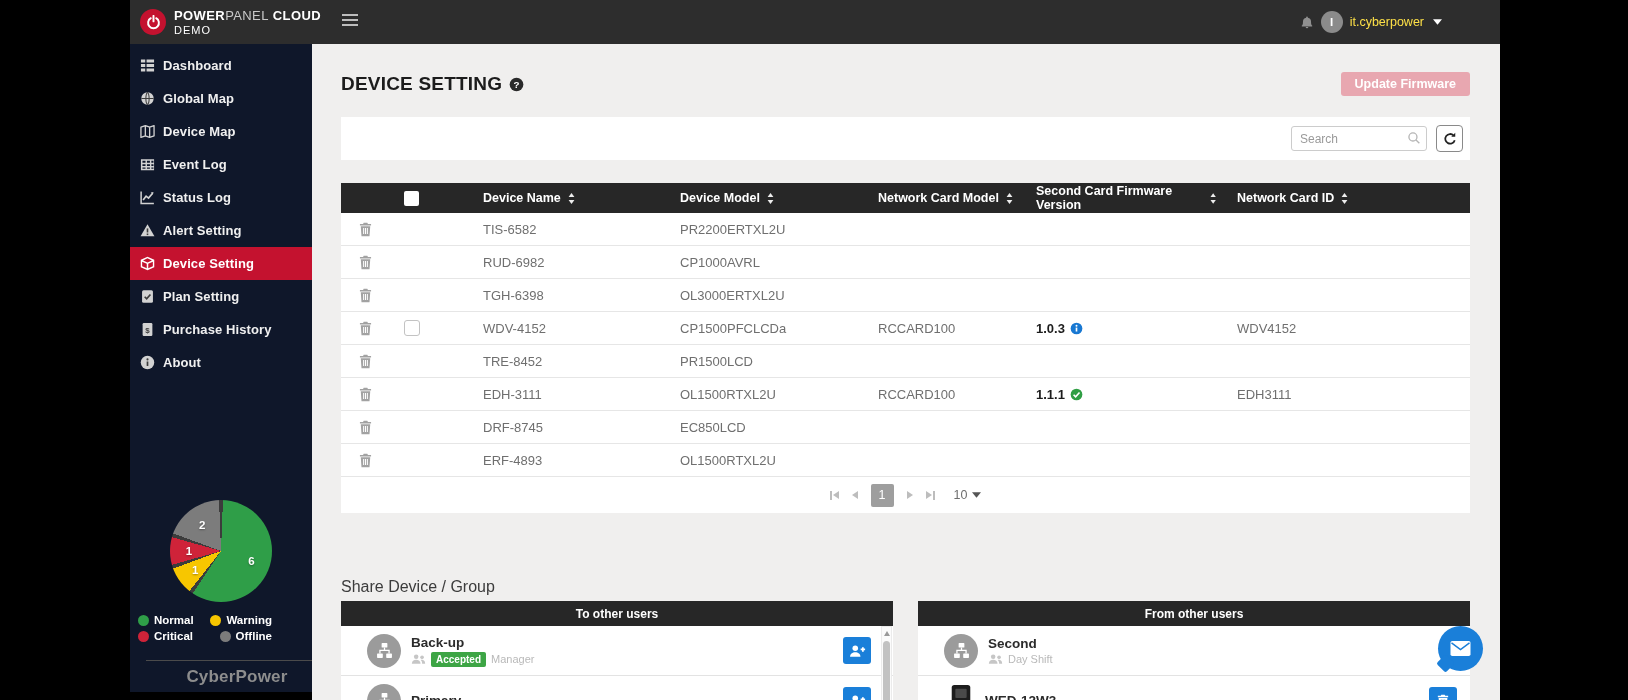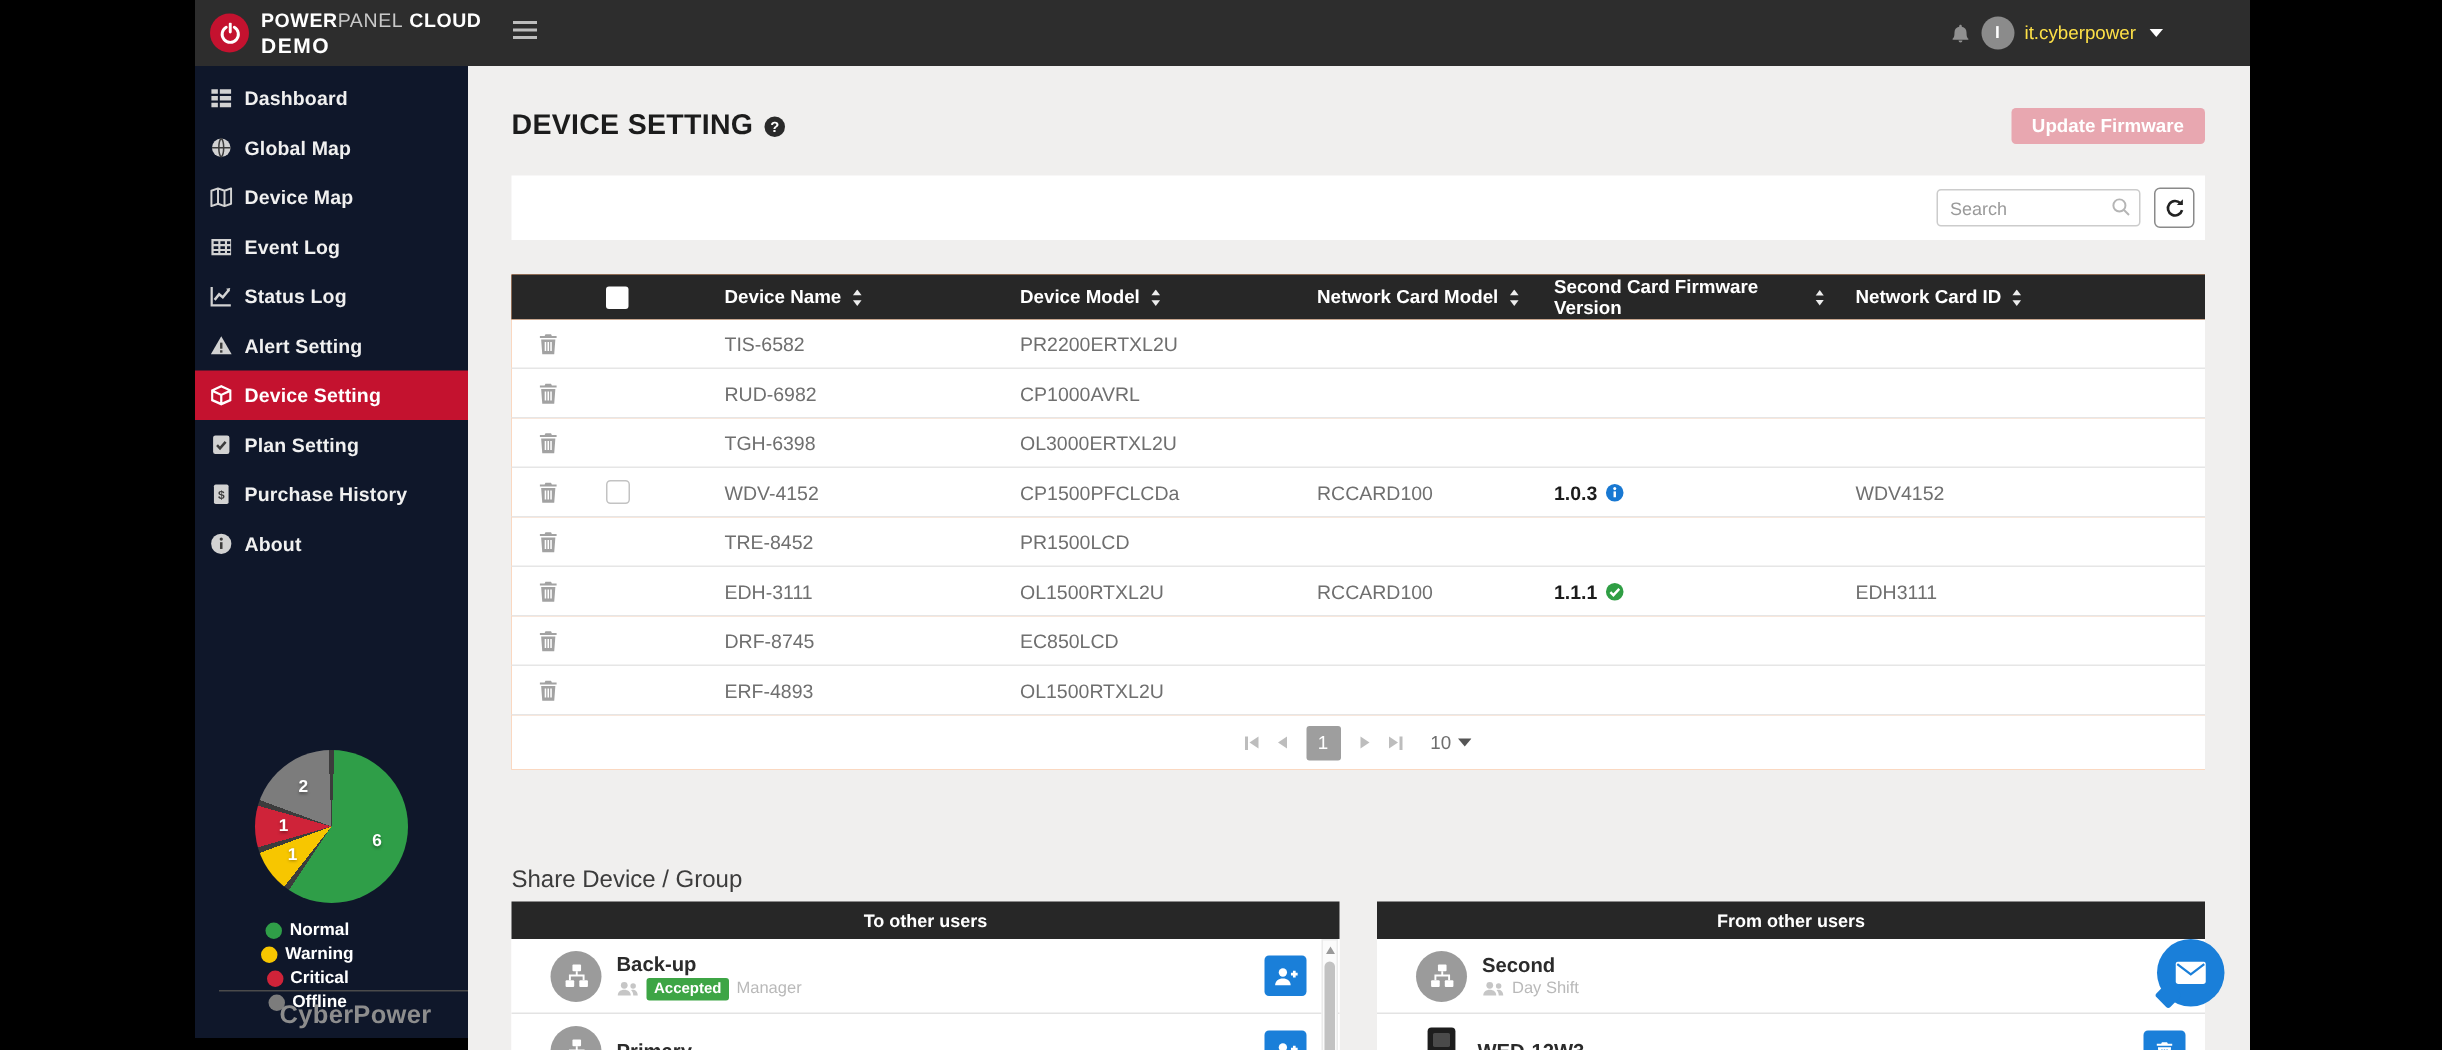--- a/index.html
+++ b/index.html
@@ -10,21 +10,21 @@
   
   .navbar { position:absolute; left:0; top:0; width:100%; height:44px; background:#2d2d2d; z-index:6; }
   .brand-wrap { position:absolute; left:10px; top:0; height:44px; display:flex; align-items:center; }
   .logo-circle { width:26px; height:26px; border-radius:50%; background:#c4122f;
                  display:flex; align-items:center; justify-content:center; }
   .logo-circle .ic { width:15px; height:15px; }
   .brand-text { margin-left:8px; line-height:1; }
   .brand-line1 { font-size:13px; letter-spacing:.4px; color:#fff; }
   .brand-line1 .b { font-weight:bold; }
   .brand-line1 .lt { color:#c9c9c9; font-weight:normal; }
-  .brand-line2 { font-size:14px; font-weight:bold; color:#fff; letter-spacing:1px; margin-top:3px; }
+  .brand-line2 { font-size:11px; font-weight:normal; color:#fff; letter-spacing:1px; margin-top:3px; }
   .hamburger { position:absolute; left:212px; top:14px; width:16px; cursor:pointer; }
   .hamburger div { height:2px; background:#bdbdbd; margin:0 0 3px 0; }
   .nav-right { position:absolute; right:58px; top:0; height:44px; display:flex; align-items:center; gap:7px; }
   .bell { width:14px; height:15px; color:#909090; }
   .nav-avatar { width:22px; height:22px; border-radius:50%; background:#8b8b8b; color:#fff;
                 font-size:11.5px; font-weight:bold; display:flex; align-items:center; justify-content:center; }
   .nav-user { color:#fde047; font-size:12.5px; }
   .nav-caret { width:9px; height:6px; color:#fff; margin-left:2px; }
 
   
@@ -34,21 +34,21 @@
   .menu-item .ic-side { width:15px; height:15px; color:#d2d2d2; flex:0 0 15px; }
   .menu-label { margin-left:8px; font-size:13px; font-weight:bold; color:#f0f0f0; letter-spacing:.1px; }
   .menu-item.active { background:#c4122f; }
   .menu-item.active .ic-side, .menu-item.active .menu-label { color:#fff; }
 
   .pie-wrap { position:absolute; left:40px; top:456px; width:102px; height:102px; }
   .pie { width:102px; height:102px; border-radius:50%; }
   .pie-label { position:absolute; color:#fff; font-size:11.5px; font-weight:bold;
                transform:translate(-50%,-50%); text-shadow:0 1px 2px rgba(0,0,0,.35); }
   .pie-legend { position:absolute; left:0; top:570px; width:150px; display:flex; flex-wrap:wrap;
-                justify-content:center; column-gap:13px; row-gap:4px; padding:0 24px; }
+                justify-content:space-between; column-gap:13px; row-gap:4px; padding:0 8px; }
   .legend-item { display:flex; align-items:center; gap:5px; }
   .legend-dot { width:11px; height:11px; border-radius:50%; }
   .legend-label { color:#fff; font-size:11.5px; font-weight:bold; }
   .side-footer { position:absolute; left:16px; top:616px; width:182px; height:32px;
                  border-top:1px solid #4b4b4b; display:flex; align-items:center; justify-content:center; }
   .cp-logo { color:#8d8d8d; font-size:17px; font-weight:bold; letter-spacing:.2px; }
 
   
   .main { position:absolute; left:182px; top:44px; width:1188px; height:656px;
           background:#f0efee; overflow:hidden; }
@@ -66,21 +66,21 @@
   .search-wrap { position:relative; }
   .search-input { width:136px; height:25px; border:1px solid #ccc; border-radius:3px;
                   font-size:12px; padding:0 24px 0 8px; color:#555; font-family:inherit; outline:none; }
   .search-input::placeholder { color:#9a9a9a; }
   .search-ic { position:absolute; right:6px; top:5px; width:14px; height:14px; color:#b5b5b5; }
   .btn-refresh { width:27px; height:27px; margin-left:9px; background:#fff; border:1px solid #8a8a8a;
                  border-radius:4px; display:flex; align-items:center; justify-content:center; cursor:pointer; }
   .btn-refresh .ic { width:14px; height:14px; color:#222; }
 
   
-  .table-card { margin-top:23px; background:#f97316; }
+  .table-card { margin-top:23px; background:#f0abfc; }
   .thead, .trow { display:grid; grid-template-columns:46px 75px 199px 197px 160px 198px 254px; align-items:center; }
   .thead { height:30px; background:#272727; color:#fff; font-size:12.5px; font-weight:bold; }
   .trow { height:33px; border-bottom:1px solid #e6e6e6; font-size:13px; color:#6f6f6f; background:#fff; }
   .cell { display:flex; align-items:center; }
   .c1 { padding-left:18px; } .c2 { padding-left:17px; } .c3 { padding-left:21px; }
   .c4 { padding-left:19px; } .c5 { padding-left:20px; } .c6 { padding-left:18px; } .c7 { padding-left:21px; }
   .sort-ic { width:7px; height:11px; margin-left:7px; color:#ededed; }
   .hdr-checkbox { width:15px; height:15px; background:#fff; border-radius:2px; cursor:pointer; }
   .row-checkbox { width:16px; height:16px; background:#fff; border:1px solid #c3c3c3; border-radius:3px; cursor:pointer; }
   .ic-trash { width:13px; height:15px; color:#a2a2a2; cursor:pointer; }

